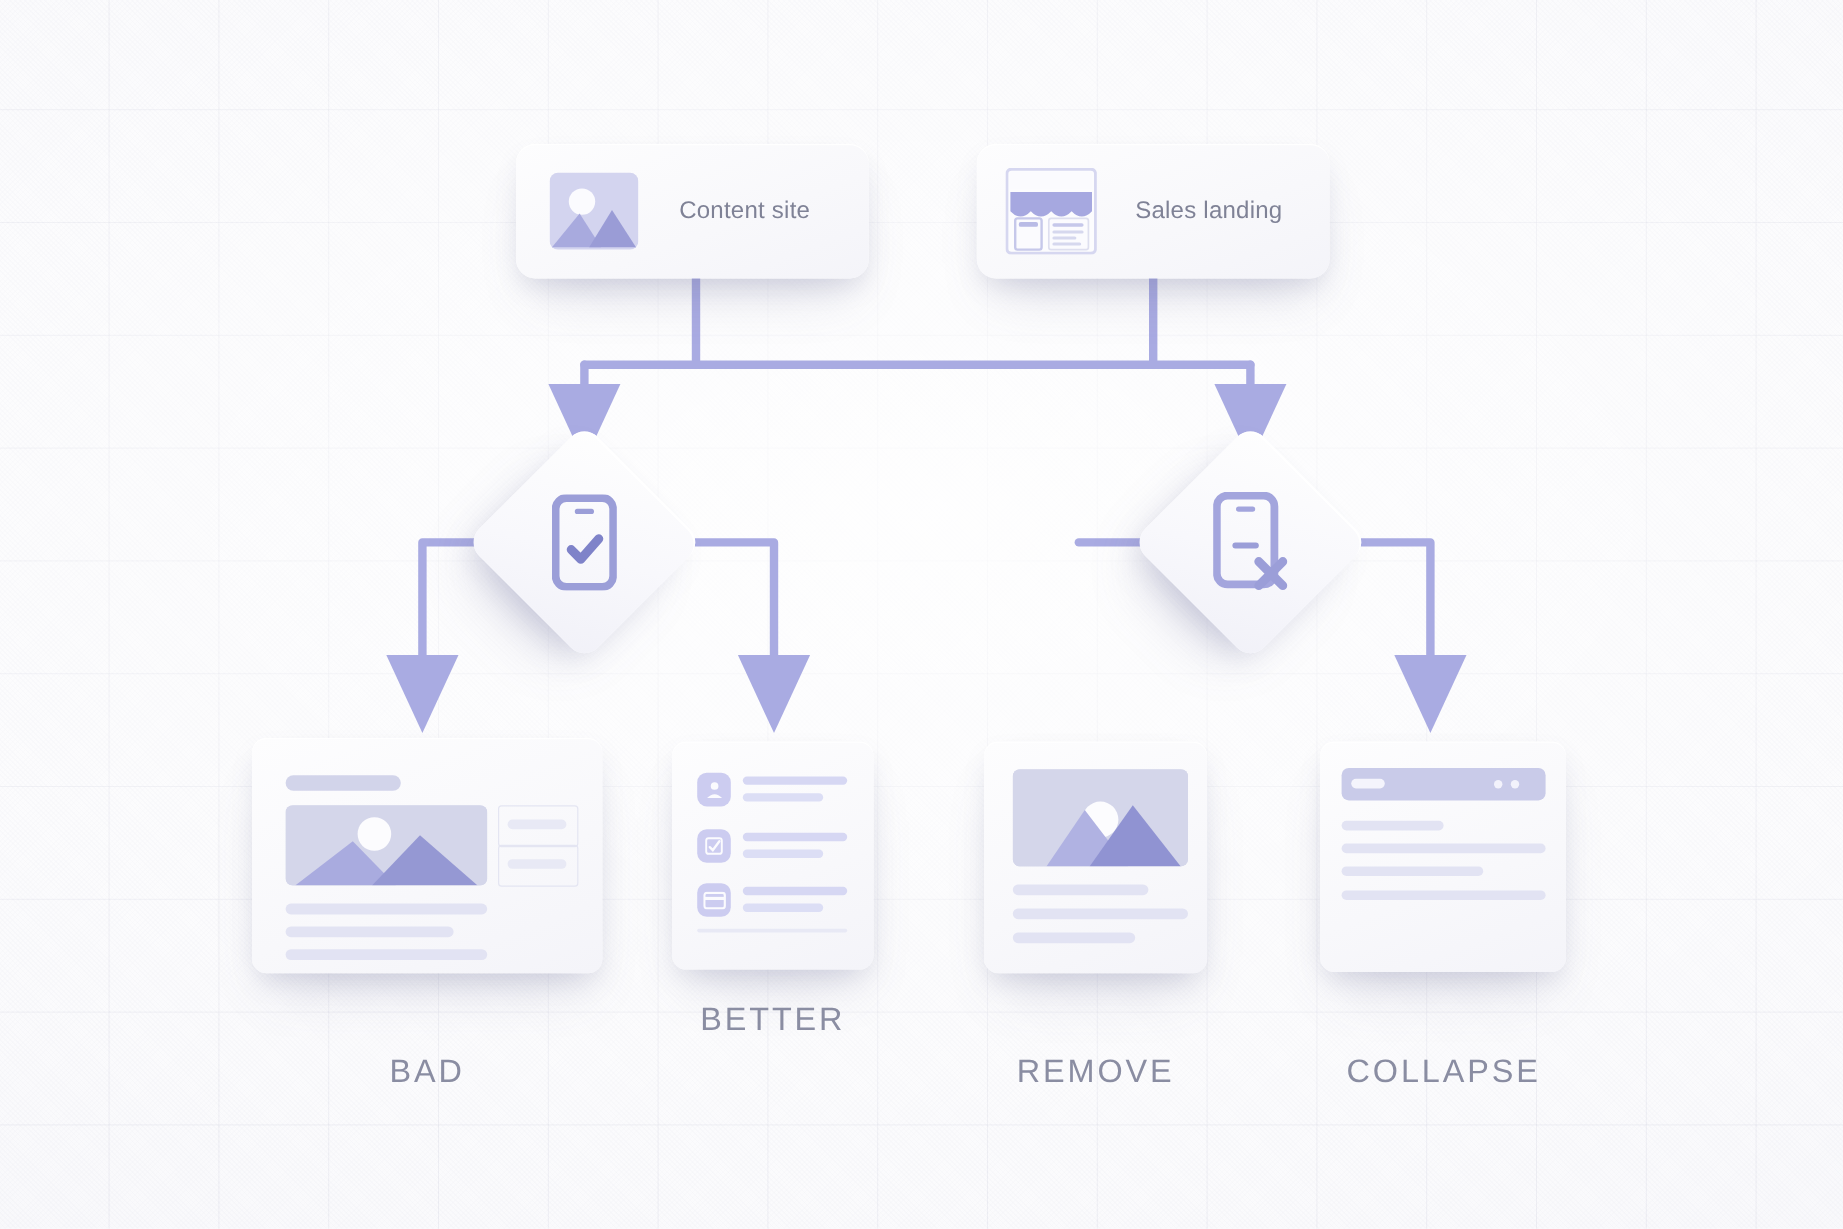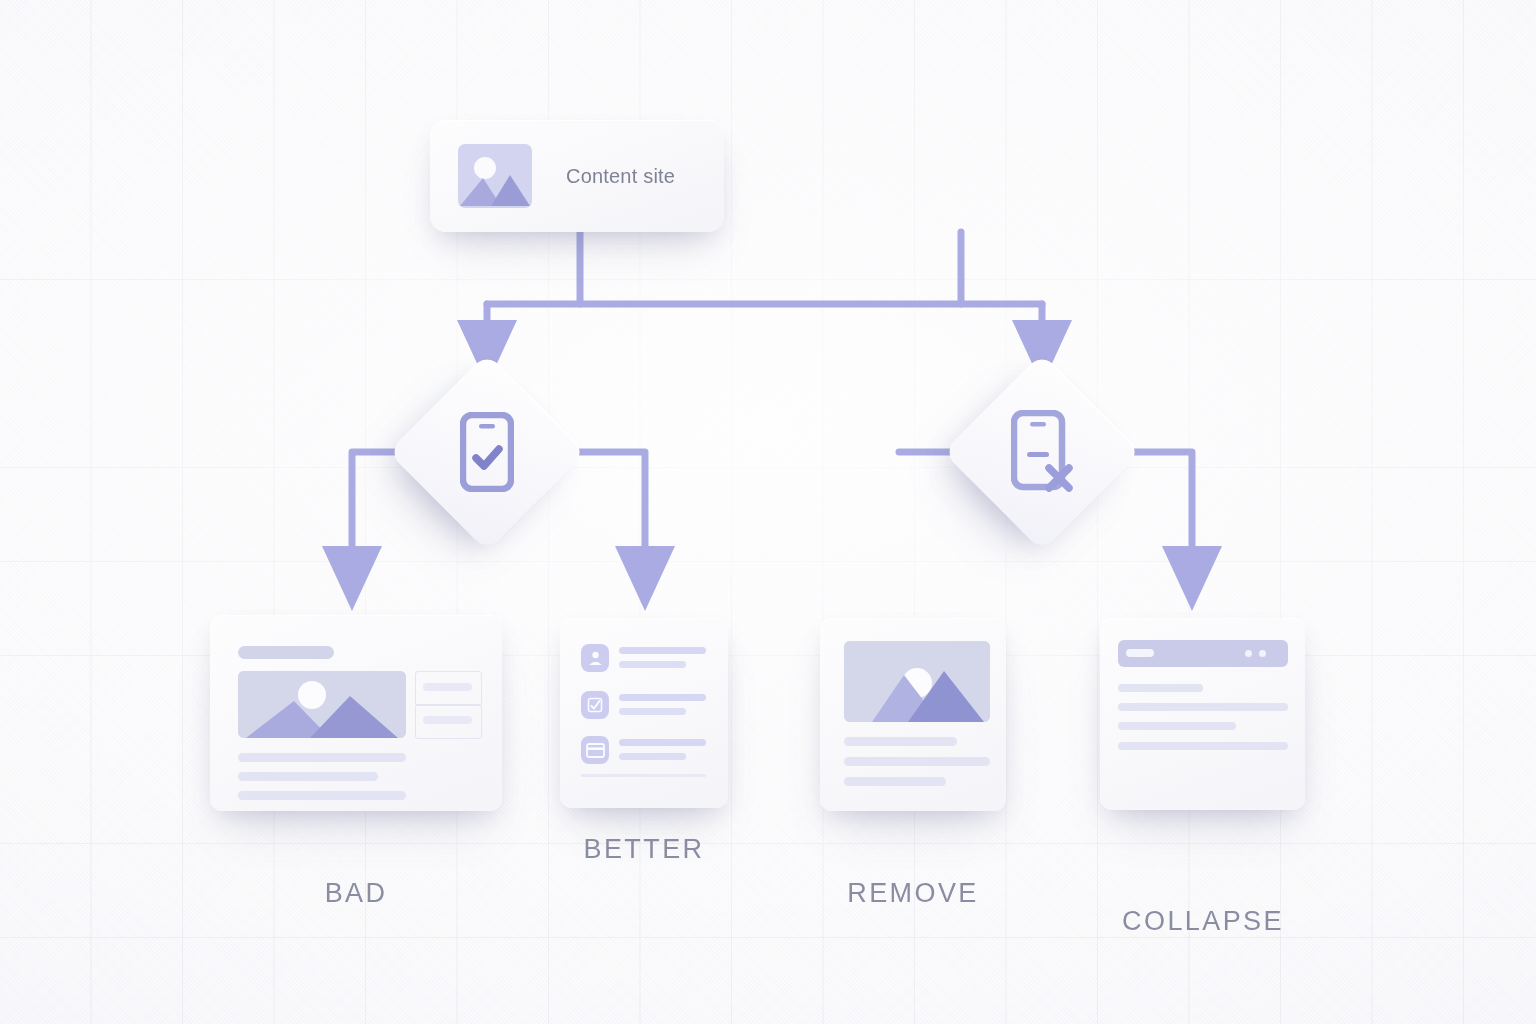--- a/index.html
+++ b/index.html
@@ -126,20 +126,37 @@
       <svg width="74" height="68" viewBox="0 0 74 68">
         <rect x="0" y="2" width="74" height="64" rx="7" fill="#d3d4ef"></rect>
         <circle cx="27" cy="26" r="11" fill="#fbfbfe"></circle>
         <path d="M2 64 L25 36 L43 64 Z" fill="#a8aade"></path>
         <path d="M33 64 L52 33 L72 64 Z" fill="#9a9cd6"></path>
       </svg>
     </span>
     <span class="src-label" style="margin-left:34px;">Content site</span>
   </div>
 
+  <div class="card src-card" style="left:814px;top:120px;width:294px;height:112px;padding-left:24px;box-sizing:border-box;">
+    <span style="position:relative;width:76px;height:72px;flex:none;">
+      <svg width="76" height="72" viewBox="0 0 76 72">
+        <rect x="1" y="1" width="74" height="70" rx="4" fill="#fcfcfe" stroke="#d6d7f0" stroke-width="2.6"></rect>
+        <rect x="4" y="4" width="68" height="13" fill="#fbfbfe"></rect>
+        <path d="M4 20 h68 v16 q-8.5 9 -17 0 q-8.5 9 -17 0 q-8.5 9 -17 0 q-8.5 9 -17 0 Z" fill="#a6a8e0"></path>
+        <rect x="8" y="42" width="22" height="26" rx="2" fill="#fbfbfe" stroke="#c6c8ea" stroke-width="2"></rect>
+        <rect x="11" y="45" width="16" height="4" rx="1.6" fill="#b9bbe6"></rect>
+        <rect x="36" y="42" width="33" height="26" rx="2" fill="#fbfbfe" stroke="#dedfef" stroke-width="1.4"></rect>
+        <rect x="39" y="46" width="26" height="3" rx="1.5" fill="#c6c8ea"></rect>
+        <rect x="39" y="52" width="26" height="2.6" rx="1.3" fill="#d6d8ee"></rect>
+        <rect x="39" y="57" width="20" height="2.6" rx="1.3" fill="#d6d8ee"></rect>
+        <rect x="39" y="62" width="24" height="2.6" rx="1.3" fill="#d6d8ee"></rect>
+      </svg>
+    </span>
+    <span class="src-label" style="margin-left:32px;">Sales landing</span>
+  </div>
 
   <div class="diamond" style="left:417px;top:382px;width:140px;height:140px;">
     <span class="diamond-icon">
       <svg width="54" height="80" viewBox="0 0 54 80">
         <rect x="3" y="3" width="48" height="74" rx="9" fill="none" stroke="#9b9ed8" stroke-width="6.5"></rect>
         <rect x="19" y="12" width="16" height="4.4" rx="2.2" fill="#9b9ed8"></rect>
         <path d="M16 46 L24 54 L39 37" fill="none" stroke="#7f83c9" stroke-width="7.5" stroke-linecap="round" stroke-linejoin="round"></path>
       </svg>
     </span>
   </div>
@@ -225,15 +242,15 @@
   <div class="card" style="left:1100px;top:618px;width:205px;height:192px;border-radius:12px;">
     <div class="headerbar" style="left:18px;top:22px;width:170px;height:27px;"></div>
     <div class="bar" style="left:26px;top:31px;width:28px;height:8px;background:#f4f4fc;"></div>
     <div class="dot" style="left:145px;top:32px;width:7px;height:7px;"></div>
     <div class="dot" style="left:159px;top:32px;width:7px;height:7px;"></div>
     <div class="bar soft" style="left:18px;top:66px;width:85px;height:8px;"></div>
     <div class="bar soft" style="left:18px;top:85px;width:170px;height:8px;"></div>
     <div class="bar soft" style="left:18px;top:104px;width:118px;height:8px;"></div>
     <div class="bar soft" style="left:18px;top:124px;width:170px;height:8px;"></div>
   </div>
-  <div class="caption" style="left:1098px;top:878px;width:210px;margin-top:28px;">COLLAPSE</div>
+  <div class="caption" style="left:1098px;top:878px;width:210px;">COLLAPSE</div>
 
 </div>
 
 </body></html>

